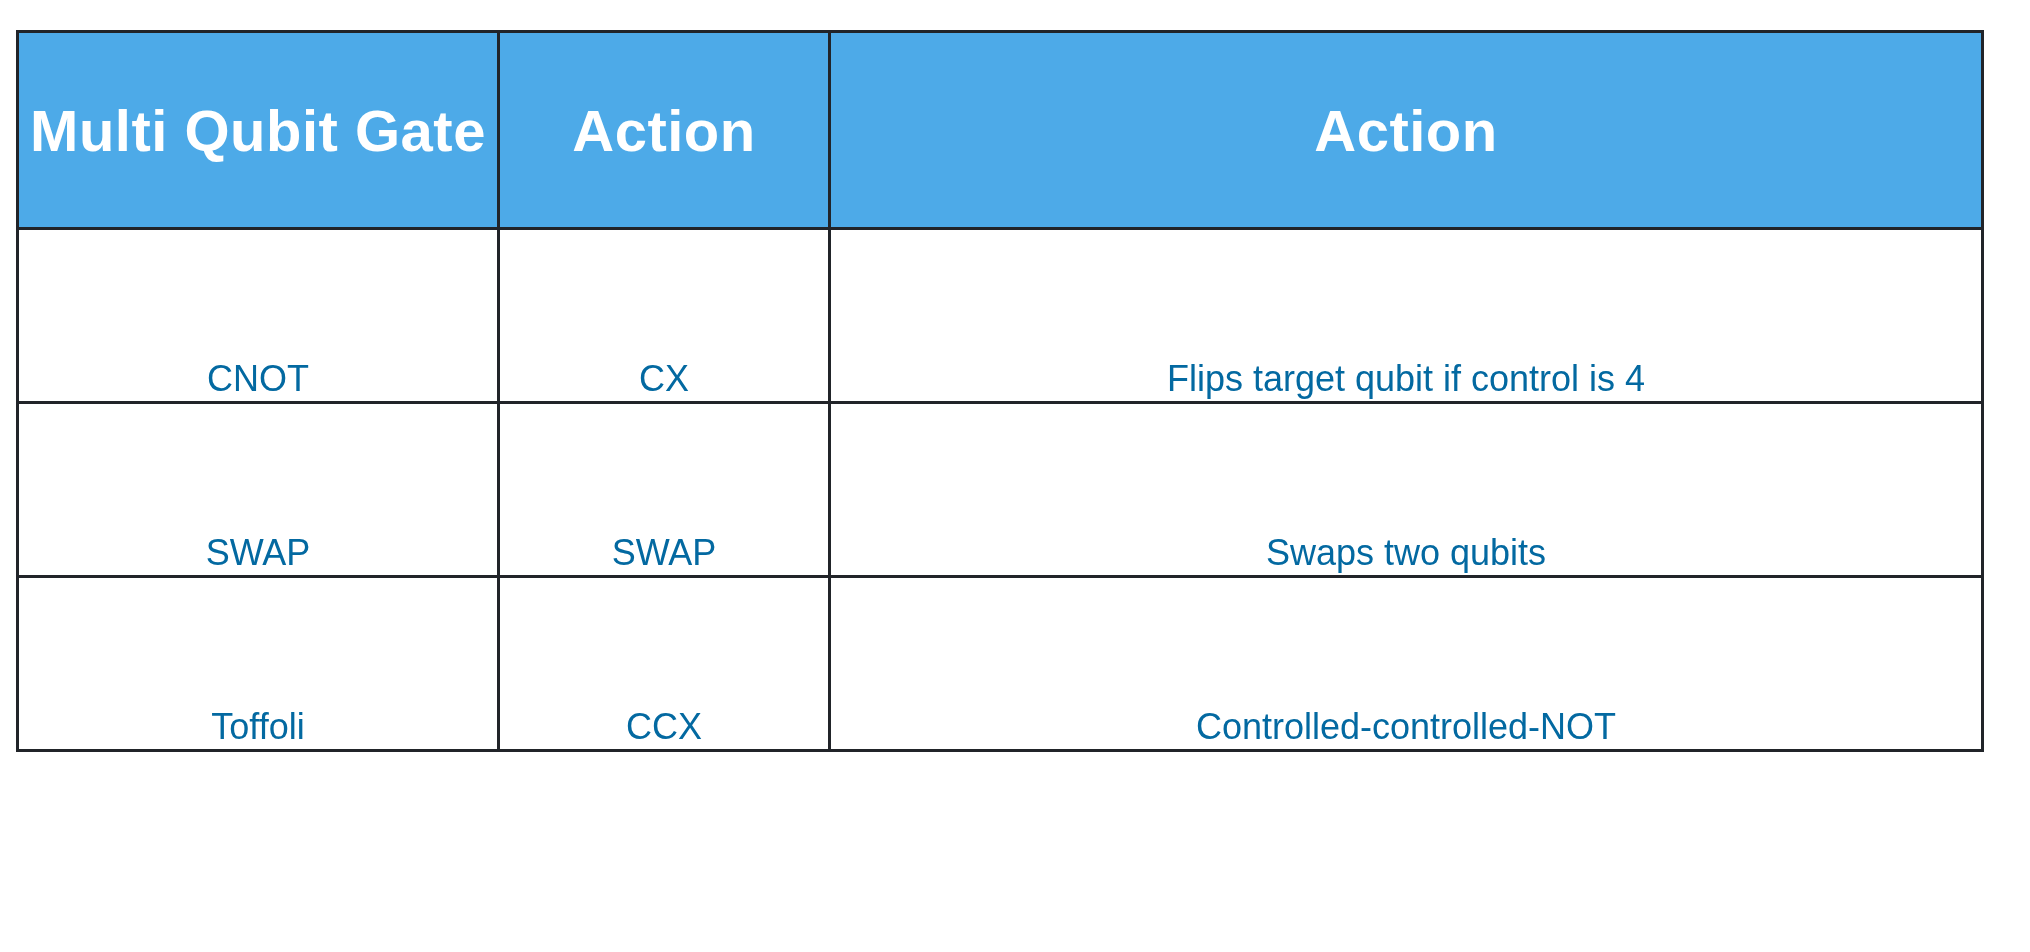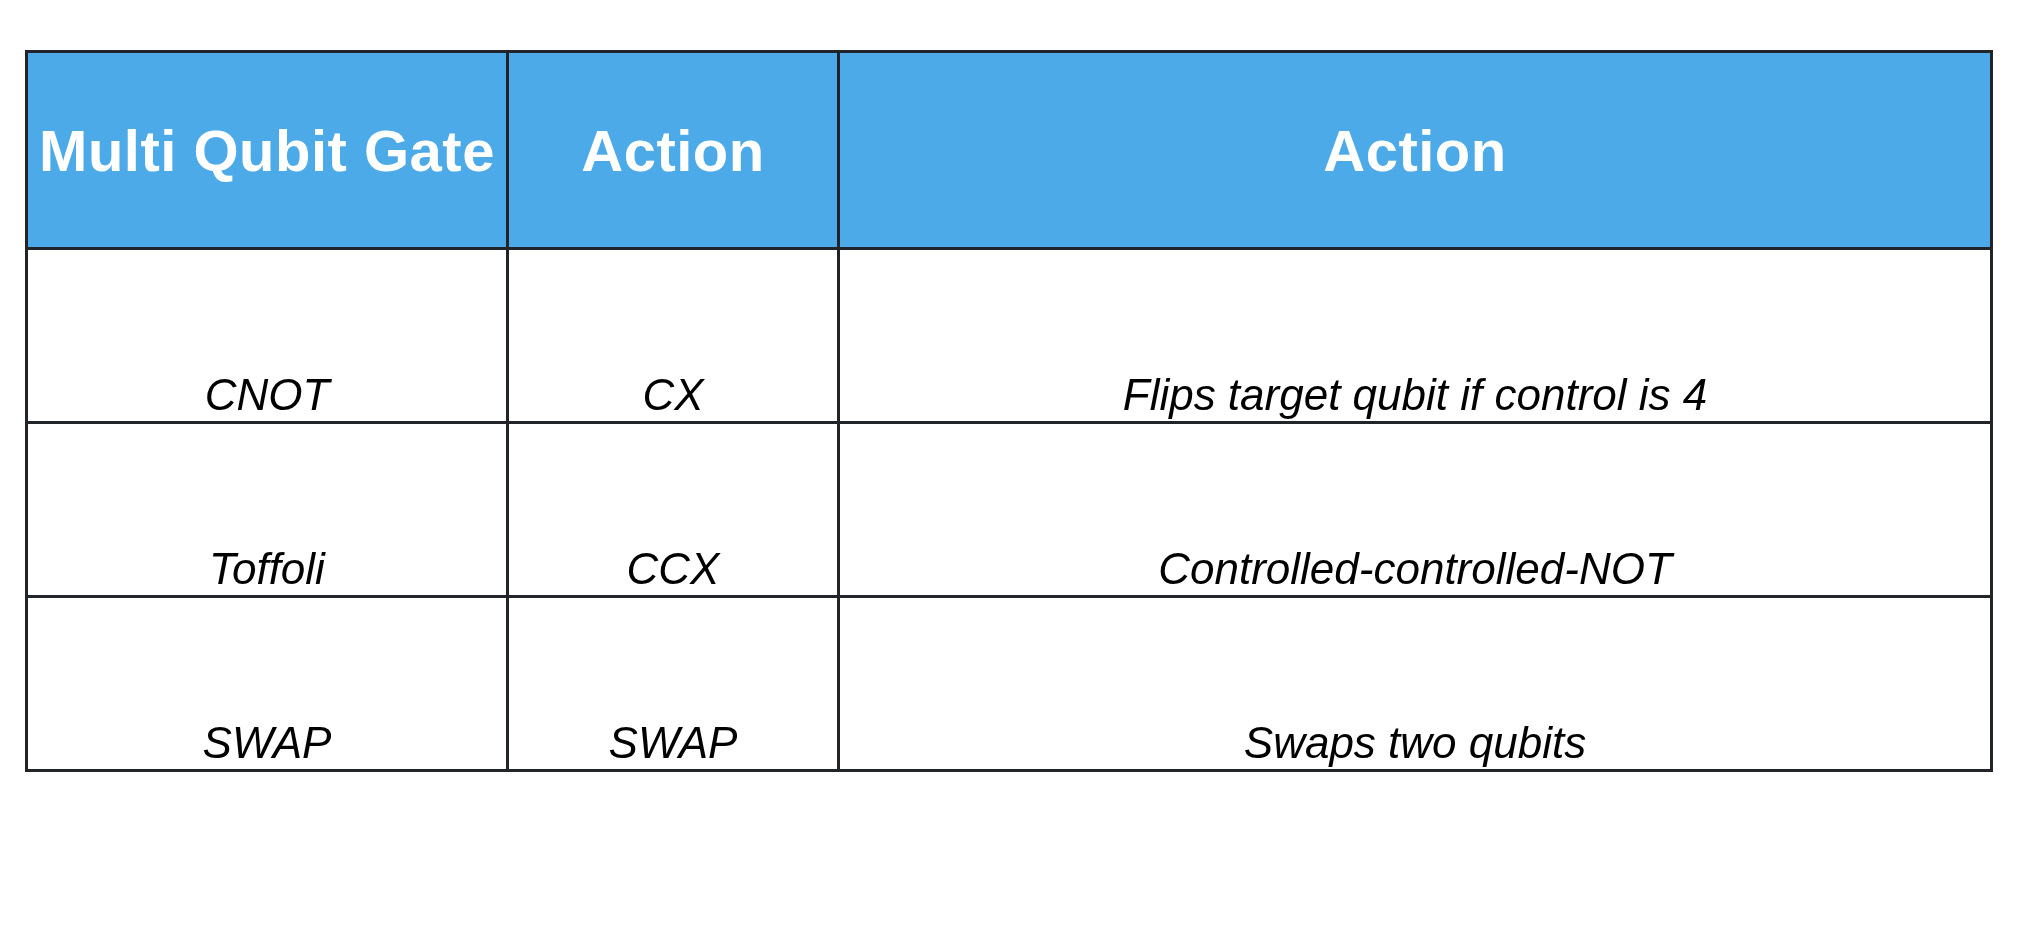--- a/index.html
+++ b/index.html
@@ -10,26 +10,25 @@
   }
   .page {
     position: relative;
     width: 2030px;
     height: 952px;
     background: #ffffff;
     overflow: hidden;
   }
   table.gate-table {
     position: absolute;
-    left: 25px;
+    left: 16px;
     top: 30px;
     width: 1965px;
     border-collapse: collapse;
     table-layout: fixed;
-    margin-top: 20px;
   }
   col.c1 { width: 481px; }
   col.c2 { width: 331px; }
   col.c3 { width: 1153px; }
   th, td {
     border: 3px solid #212429;
     text-align: center;
   }
   th {
     background: #4DAAE8;
@@ -38,25 +37,24 @@
     font-weight: bold;
     letter-spacing: 0.5px;
     height: 192px;
     vertical-align: middle;
     white-space: nowrap;
   }
   td {
     height: 169px;
     vertical-align: bottom;
     padding: 0 4px 2px 4px;
-    font-size: 44px;
+    font-size: 36px;
     line-height: 1.1;
-    color: #000000;
+    color: #0369a1;
     background: #ffffff;
-    font-style: italic;
   }
 </style>
 </head>
 <body>
 
 <div class="page">
   <table class="gate-table">
     <colgroup>
       <col class="c1">
       <col class="c2">
@@ -69,24 +67,24 @@
         <th>Action</th>
       </tr>
     </thead>
     <tbody>
       <tr>
         <td>CNOT</td>
         <td>CX</td>
         <td>Flips target qubit if control is 4</td>
       </tr>
       <tr>
+        <td>SWAP</td>
+        <td>SWAP</td>
+        <td>Swaps two qubits</td>
+      </tr>
+      <tr>
         <td>Toffoli</td>
         <td>CCX</td>
         <td>Controlled-controlled-NOT</td>
-      </tr>
-      <tr>
-        <td>SWAP</td>
-        <td>SWAP</td>
-        <td>Swaps two qubits</td>
       </tr>
     </tbody>
   </table>
 </div>
 
 </body></html>

